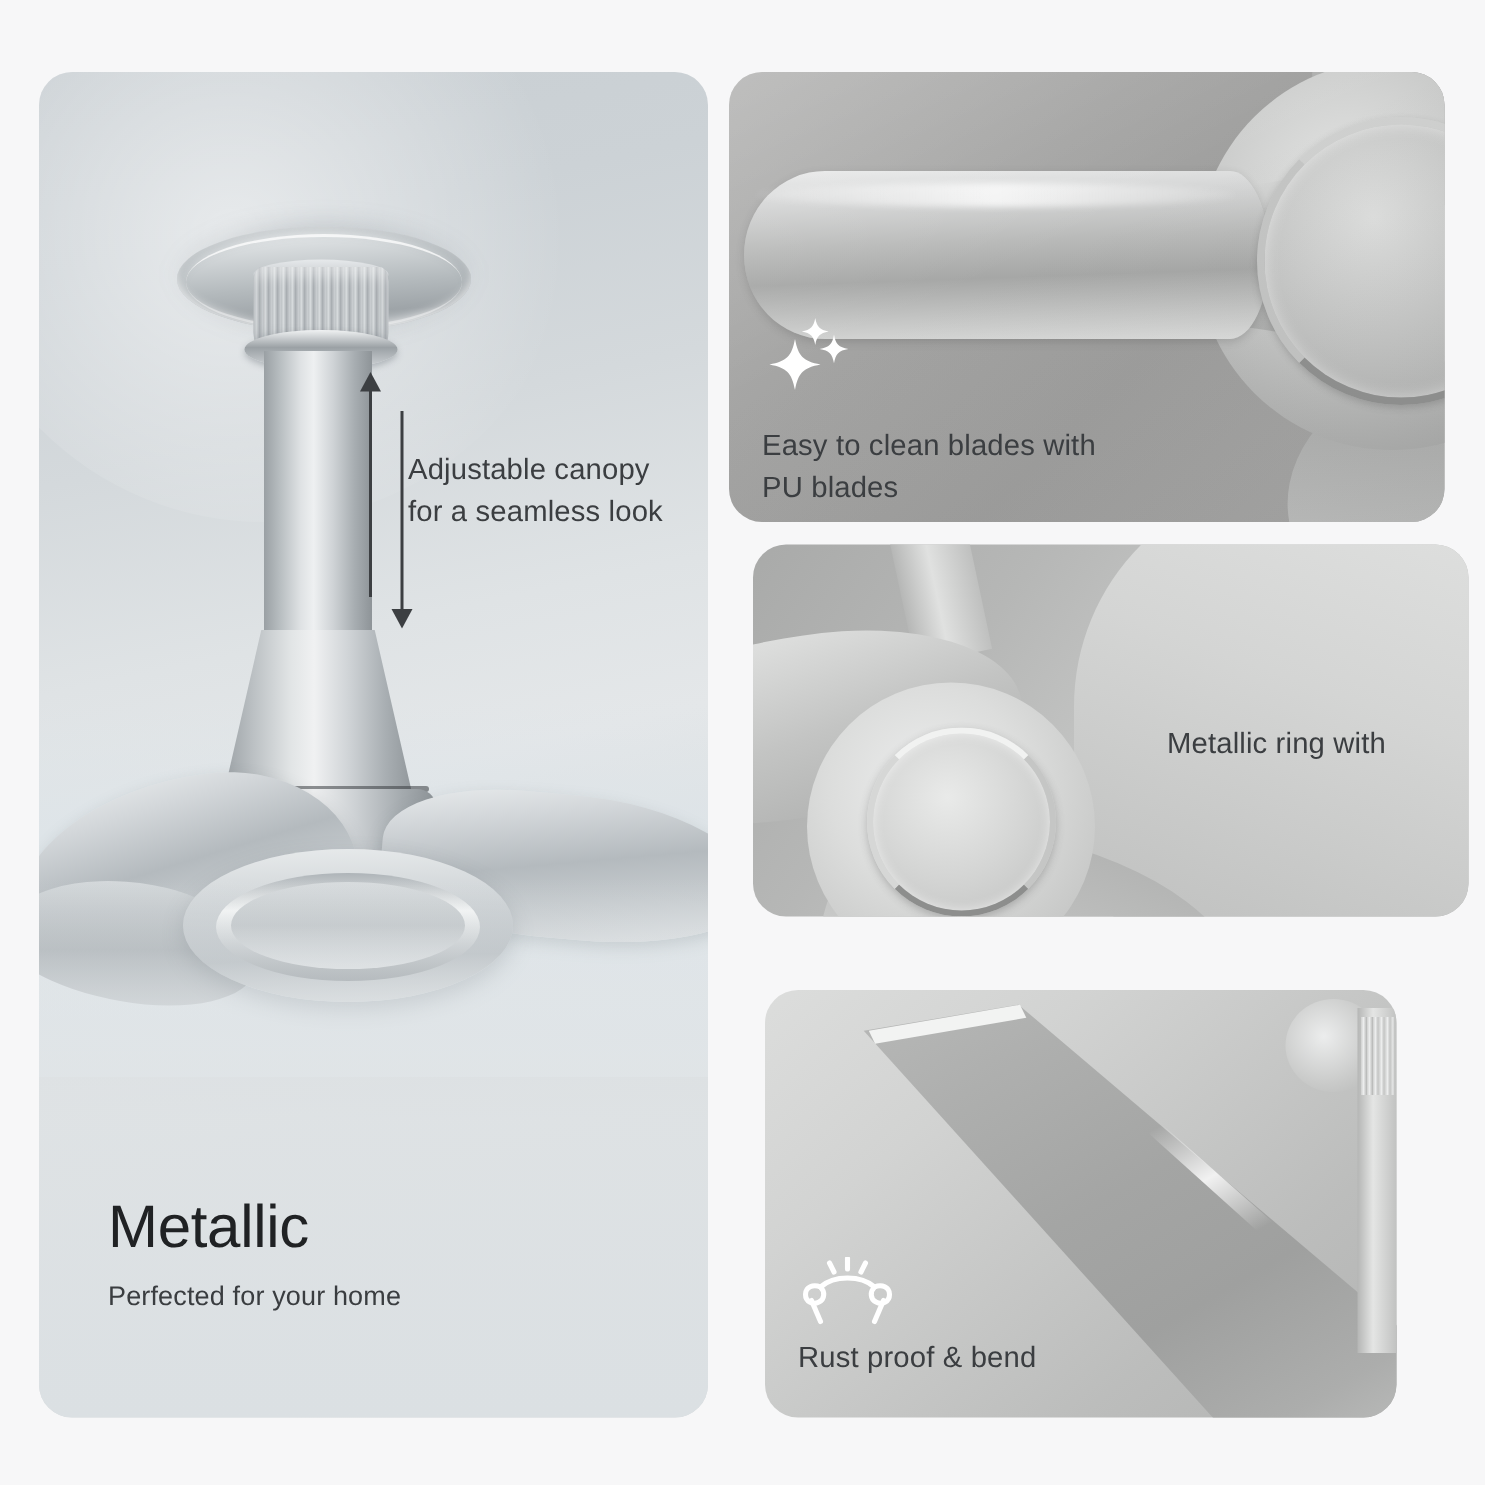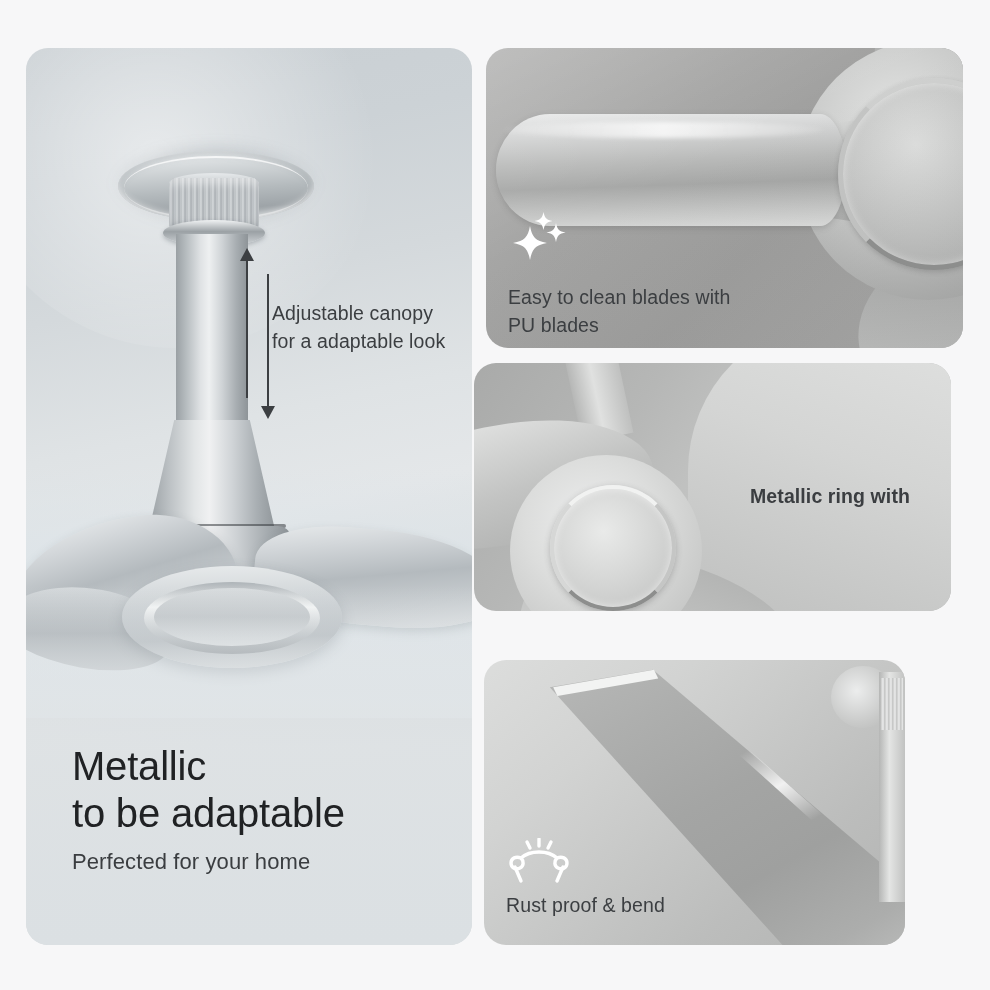--- a/index.html
+++ b/index.html
@@ -213,21 +213,21 @@
   }
   #headline-l1, #headline-l2 {
     font-size: 40px;
     line-height: 1.18;
     letter-spacing: -.2px;
     font-weight: 400;
     color: #202224;
   }
   #subheadline {
     margin-top: 12px;
-    font-size: 22px;
+    font-size: 18px;
     letter-spacing: .1px;
     color: #3a3d40;
     font-weight: 400;
   }
 
   
   .rpanel-text {
     position: absolute;
     font-size: 19.5px;
     line-height: 1.42;
@@ -297,26 +297,25 @@
   }
   #rt-gradient-wash {
     position: absolute; inset: 0;
     background: linear-gradient(155deg, rgba(255,255,255,.18) 0%, rgba(255,255,255,0) 42%, rgba(120,120,120,.12) 100%);
   }
   #icon-sparkle { left: 22px; top: 164px; width: 62px; height: 56px; }
   #rt-text { left: 22px; top: 236px; }
 
   
   #panel-rm {
-    left: 474px;
+    left: 502px;
     top: 363px;
     width: 477px;
     height: 248px;
     background: linear-gradient(125deg, #a9aaa9 0%, #b6b7b6 30%, #c6c7c6 55%, #b0b1b0 100%);
-    font-weight: bold;
   }
   #rm-bigblade {
     position: absolute;
     left: 214px; top: -44px; width: 330px; height: 380px;
     background: linear-gradient(200deg, #e2e3e2 0%, #d4d5d4 40%, #c3c4c3 75%, #b6b7b6 100%);
     border-radius: 46% 22% 30% 55% / 40% 34% 50% 48%;
   }
   #rm-blade-left {
     position: absolute;
     left: -120px; top: 62px; width: 300px; height: 120px;
@@ -349,21 +348,21 @@
     border-radius: 50%;
     border: 4px solid;
     border-color: #f1f2f1 #c5c6c5 #8d8e8d #d6d7d6;
     background: radial-gradient(circle at 42% 36%, #e9eae9 0%, #d5d6d5 50%, #c0c1c0 100%);
     box-shadow: 0 2px 6px rgba(70,70,70,.3), inset 0 0 8px rgba(255,255,255,.6);
   }
   #rm-text { left: 276px; top: 120px; }
 
   
   #panel-rb {
-    left: 484px;
+    left: 510px;
     top: 660px;
     width: 421px;
     height: 285px;
     background: linear-gradient(140deg, #dcdddc 0%, #d2d3d2 28%, #c7c8c7 50%, #bcbdbc 72%, #b2b3b2 100%);
   }
   #rb-blade {
     position: absolute;
     left: 40px; top: 4px; width: 430px; height: 290px;
     background: linear-gradient(150deg,
         #b9bab9 0%, #aeafae 22%, #a4a5a4 45%, #9fa09f 65%, #acadac 85%, #c0c1c0 100%);
@@ -432,26 +431,25 @@
 
     <div id="arrow-group">
       <div class="arrow-head" id="arrow-up-head"></div>
       <div class="arrow-line" id="arrow-up-line"></div>
       <div class="arrow-line" id="arrow-down-line"></div>
       <div class="arrow-head" id="arrow-down-head"></div>
     </div>
 
     <div id="left-annotation">
       <div>Adjustable canopy</div>
-      <div>for a adaptable look</div>
+      <div>for a seamless look</div>
     </div>
 
     <div id="headline-block">
       <div id="headline-l1">Metallic</div>
-      <div id="headline-l2">to be adaptable</div>
       <div id="subheadline">Perfected for your home</div>
     </div>
   </div>
 
   <div class="panel" id="panel-rt">
     <div id="rt-blade-tr"></div>
     <div id="rt-blade-br"></div>
     <div id="rt-hub"></div>
     <div id="rt-blade-neck"></div>
     <div id="rt-blade"></div>

